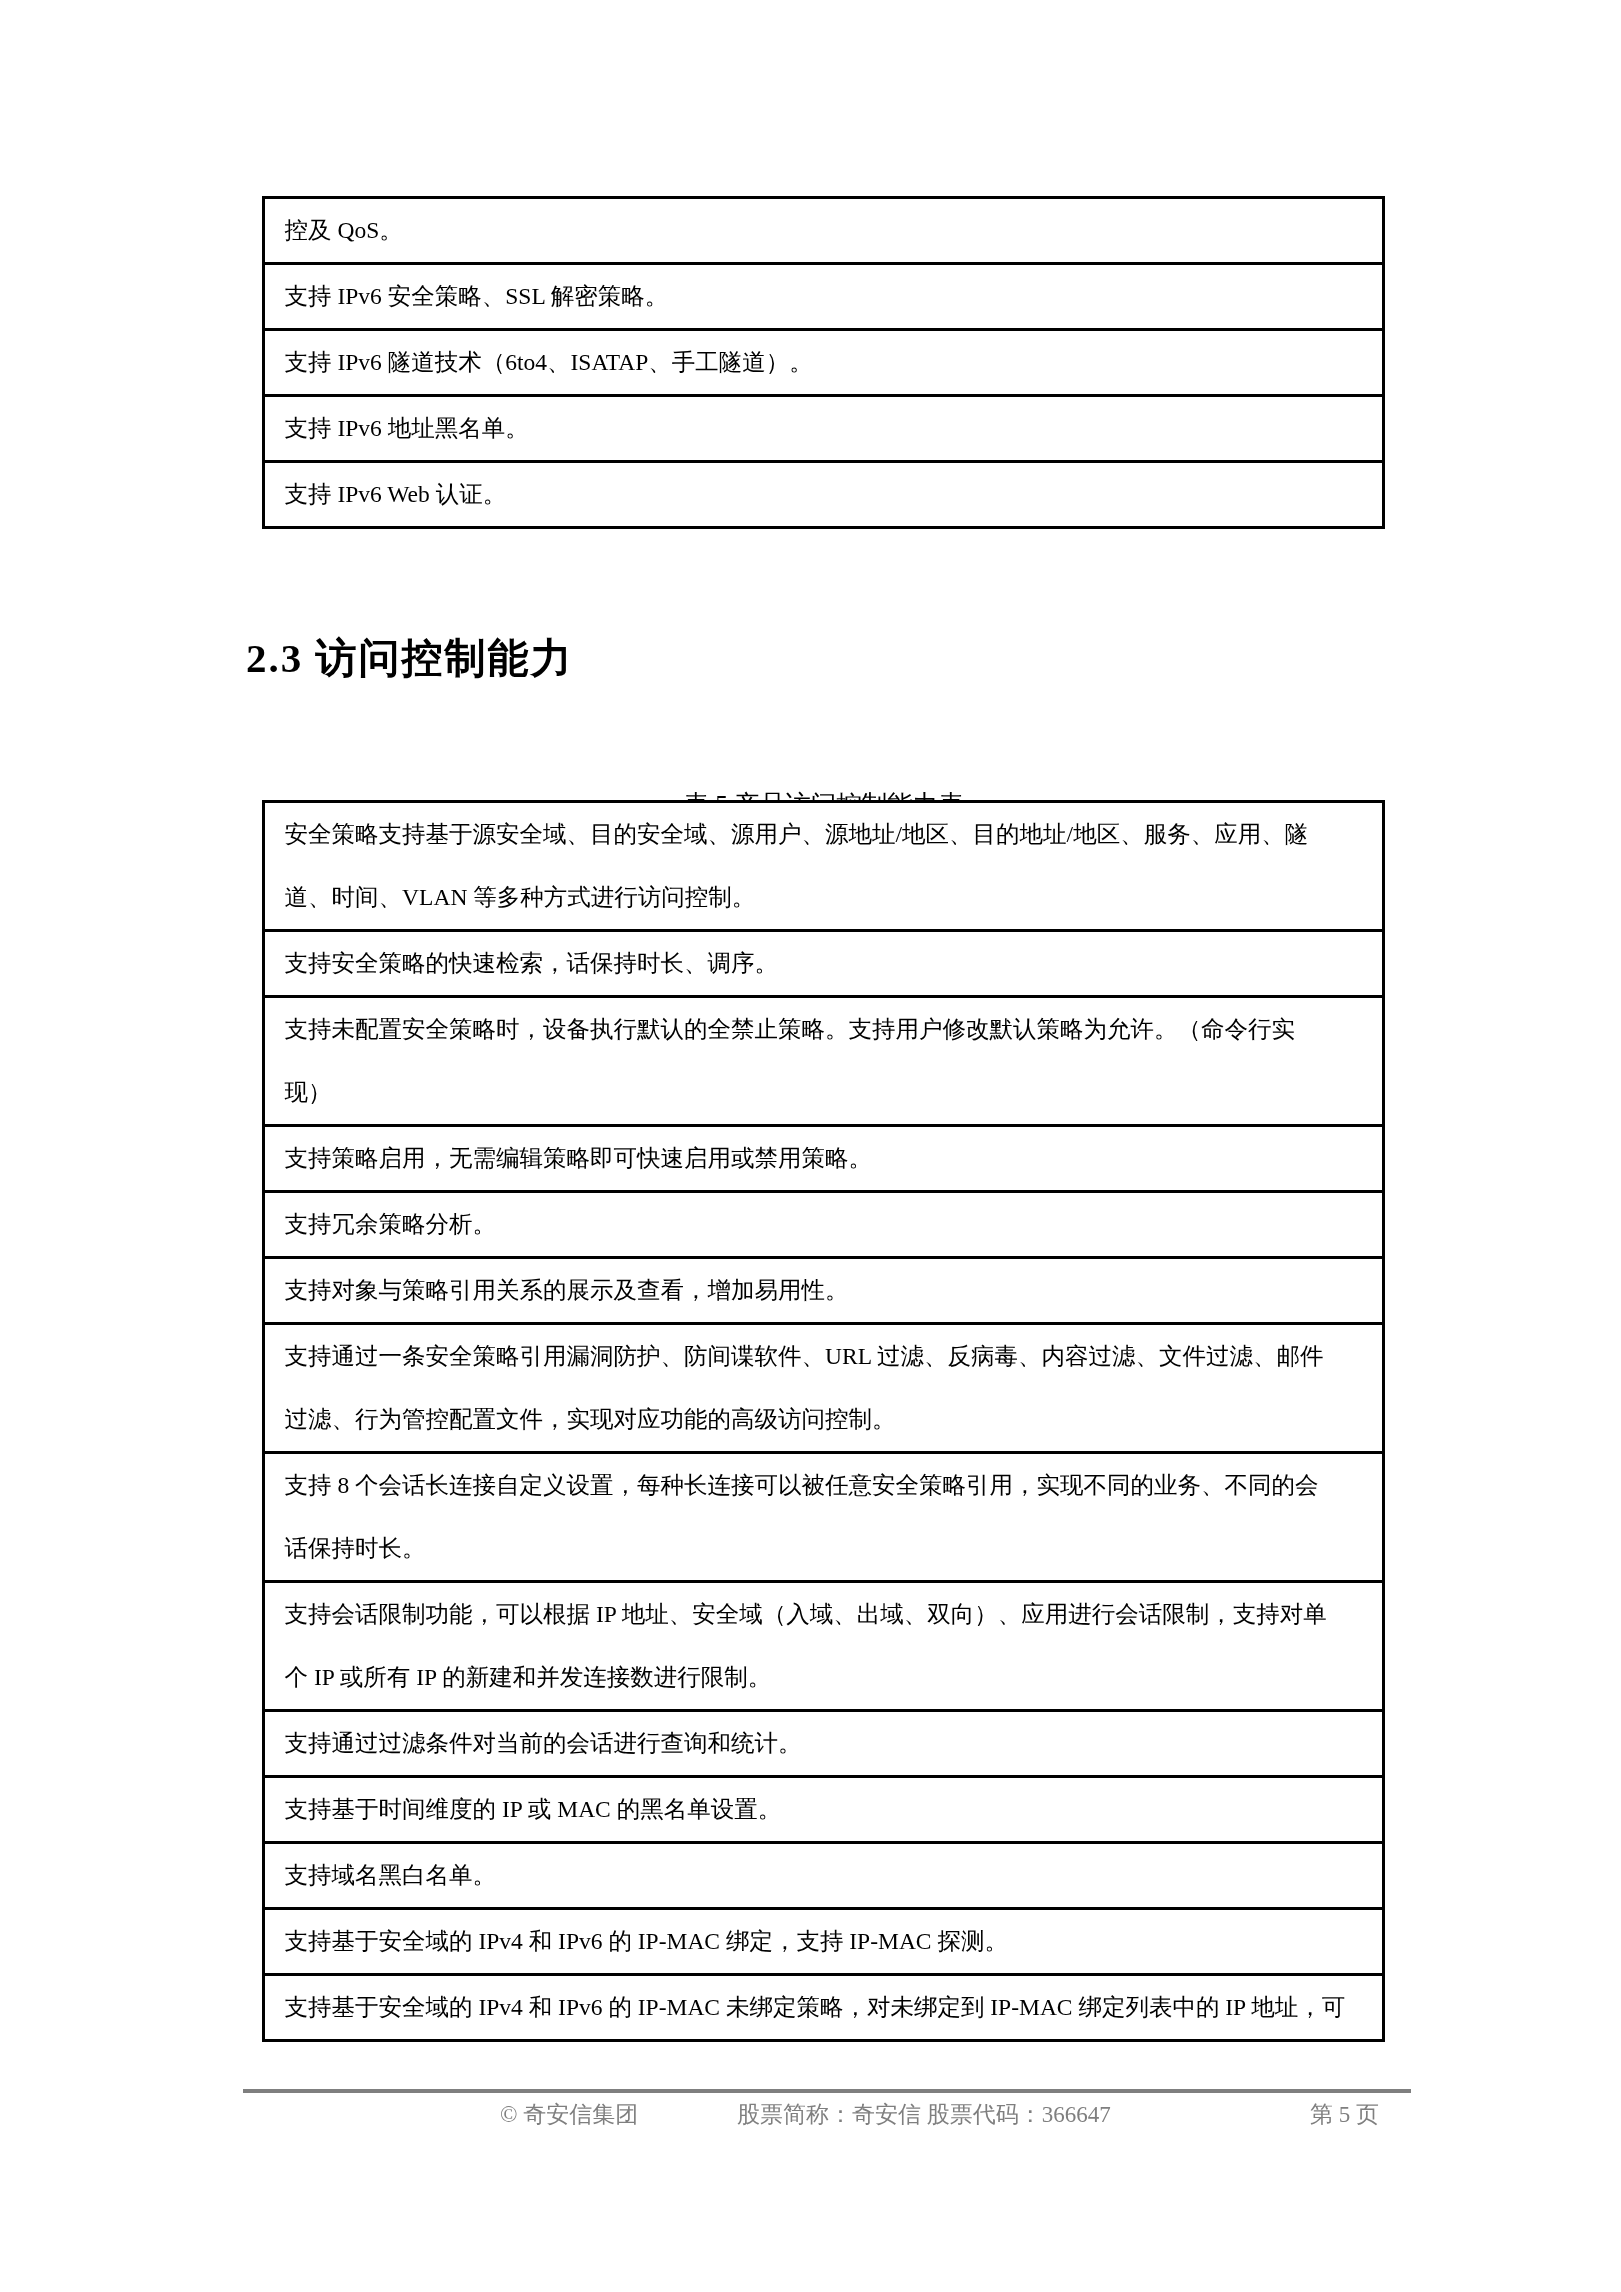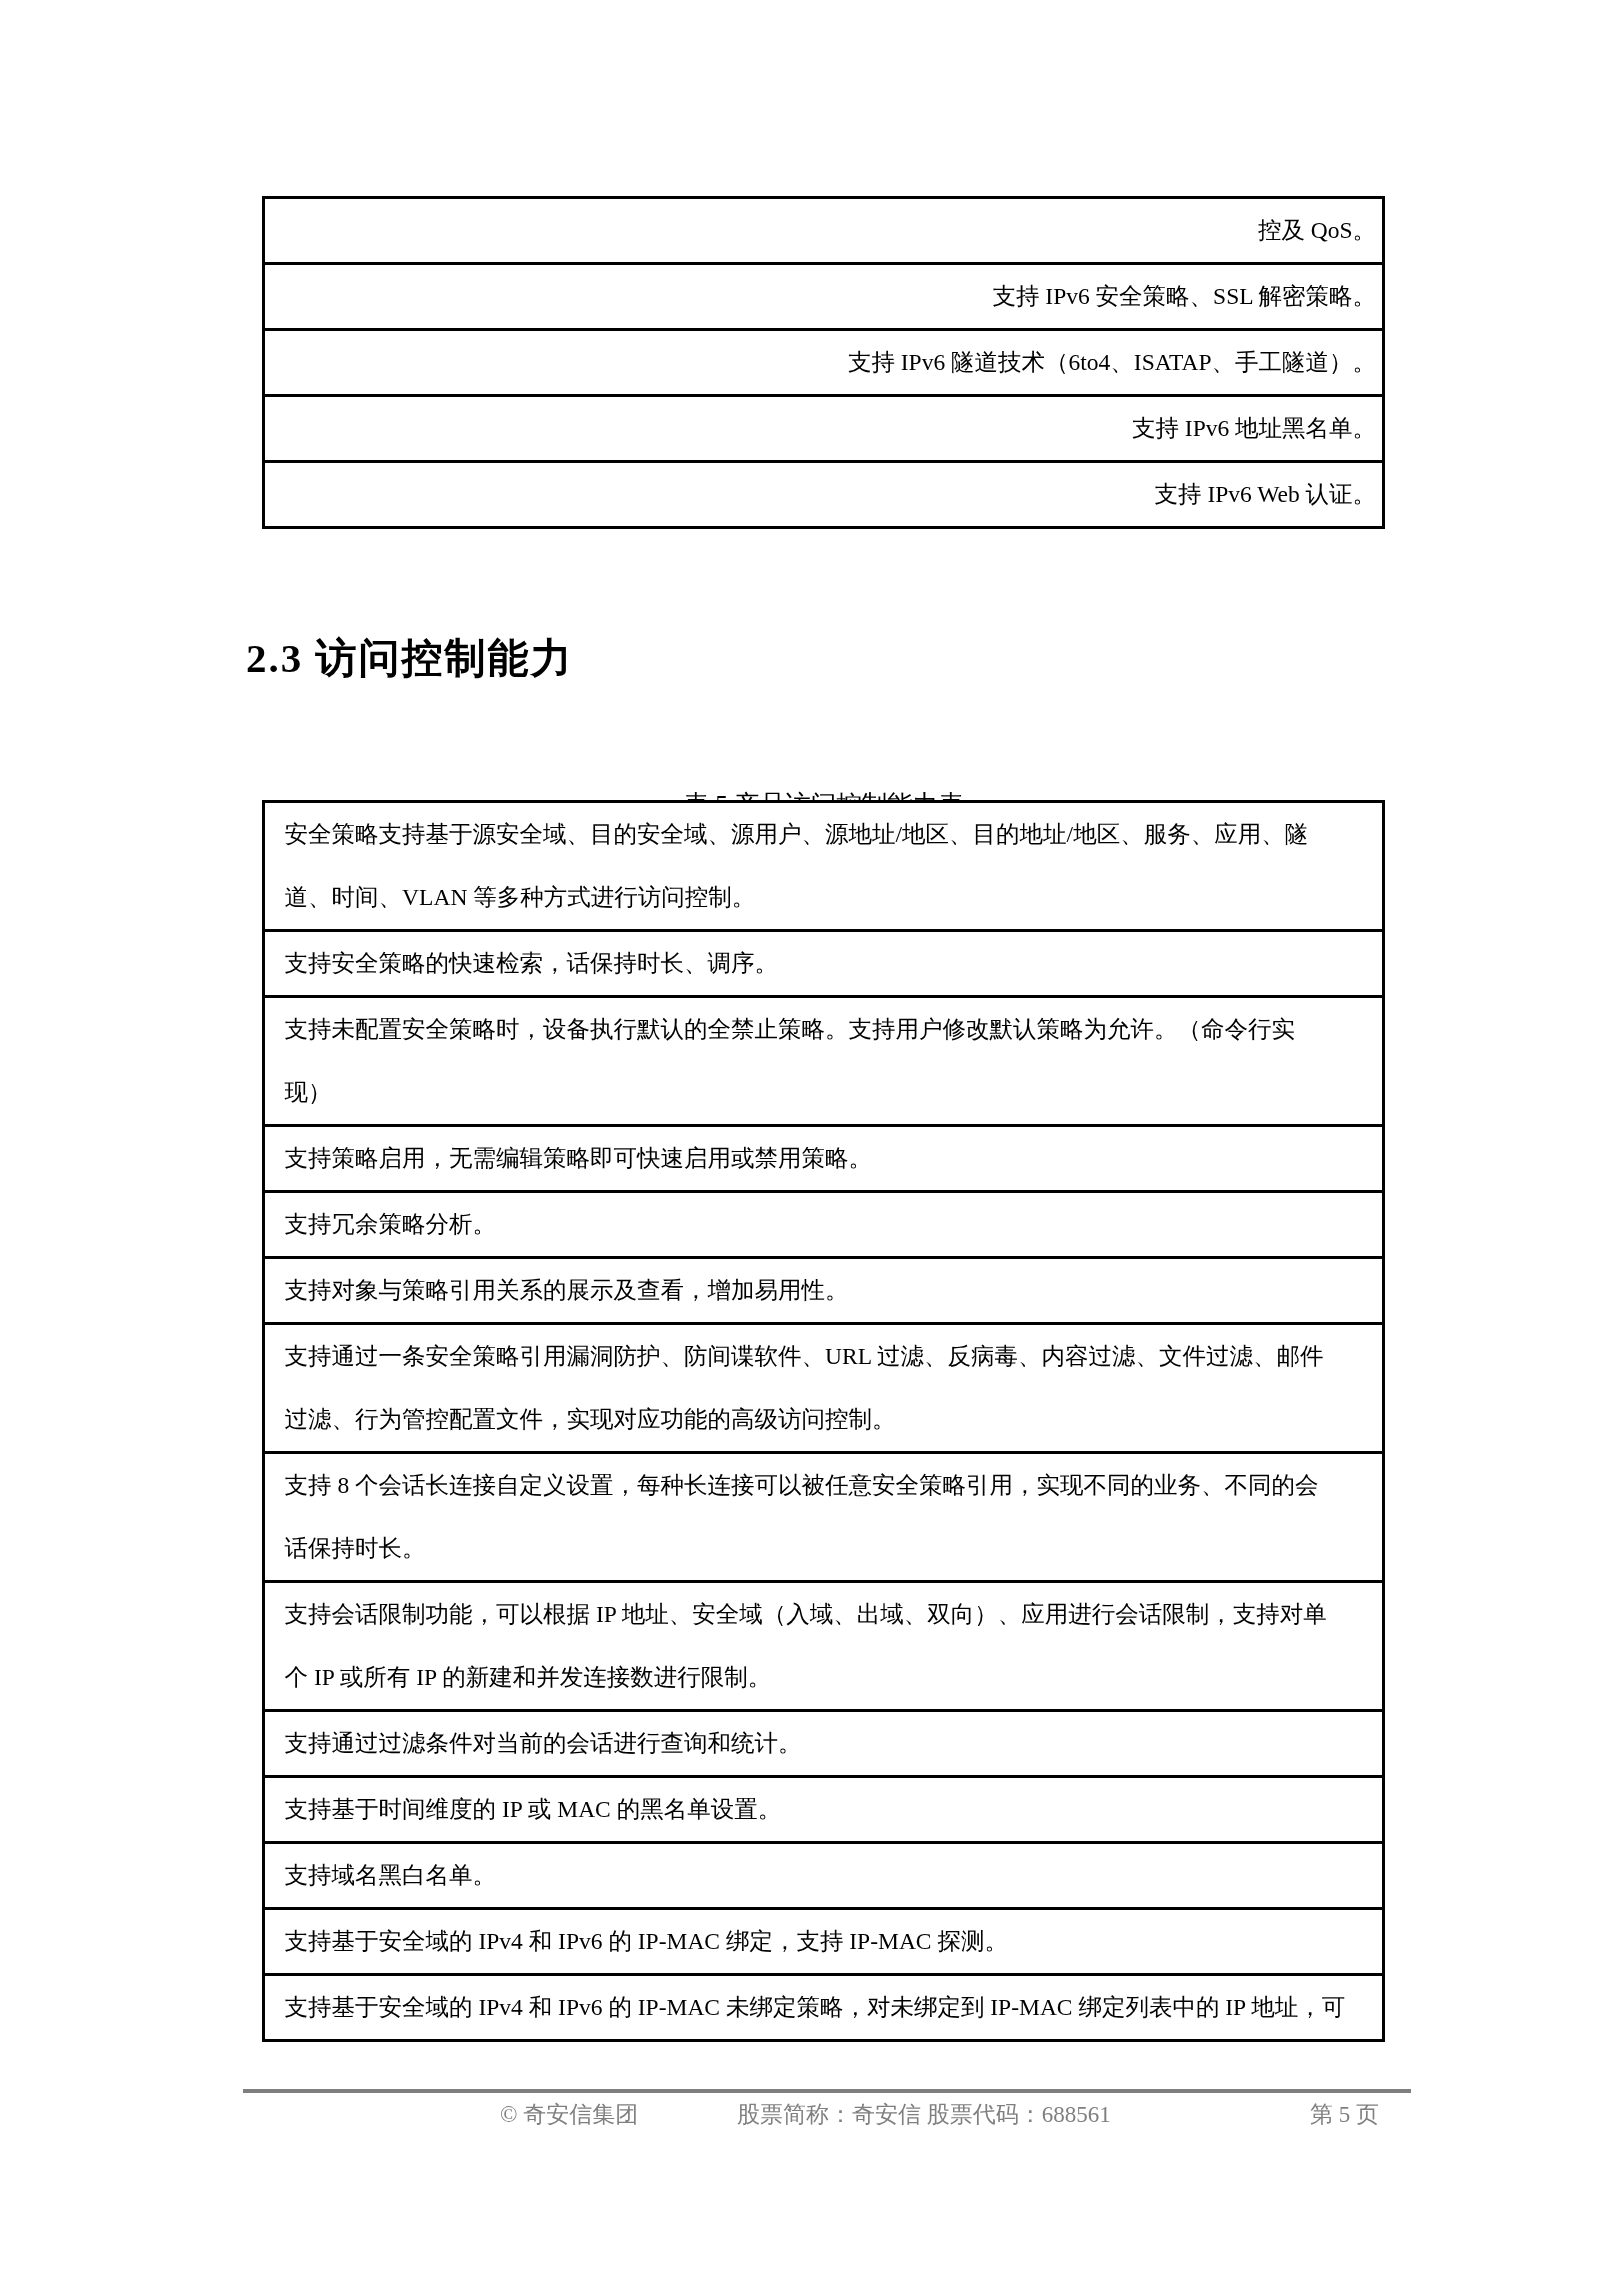--- a/index.html
+++ b/index.html
@@ -24,21 +24,21 @@
   .doc-table .row {
     border-top: 3.9px solid #000000;
     font-size: 23.5px;
     line-height: 63px;
     padding: 0 5.9px 0 19.6px;
     white-space: pre;
     overflow: hidden;
     color: #000000;
   }
   .doc-table .row:first-child { border-top: none; }
-  #top-table { top: 196px; text-align: right; }
+  #top-table { top: 196px; }
   #main-table { top: 800px; }
   .section-heading {
     position: absolute;
     left: 246px;
     top: 631px;
     font-size: 41px;
     font-weight: bold;
     letter-spacing: 2px;
     white-space: pre;
   }
@@ -107,18 +107,18 @@
     <div class="row">支持通过过滤条件对当前的会话进行查询和统计。</div>
     <div class="row">支持基于时间维度的 IP 或 MAC 的黑名单设置。</div>
     <div class="row">支持域名黑白名单。</div>
     <div class="row">支持基于安全域的 IPv4 和 IPv6 的 IP-MAC 绑定，支持 IP-MAC 探测。</div>
     <div class="row">支持基于安全域的 IPv4 和 IPv6 的 IP-MAC 未绑定策略，对未绑定到 IP-MAC 绑定列表中的 IP 地址，可</div>
   </div>
 
   <div>
     <div class="footer-divider"></div>
     <div class="footer-text" id="footer-copyright">© 奇安信集团</div>
-    <div class="footer-text" id="footer-stock">股票简称：奇安信 股票代码：688561</div>
+    <div class="footer-text" id="footer-stock">股票简称：奇安信 股票代码：366647</div>
     <div class="footer-text" id="footer-page">第 5 页</div>
   </div>
 
 </div>
 
 
 </body></html>

